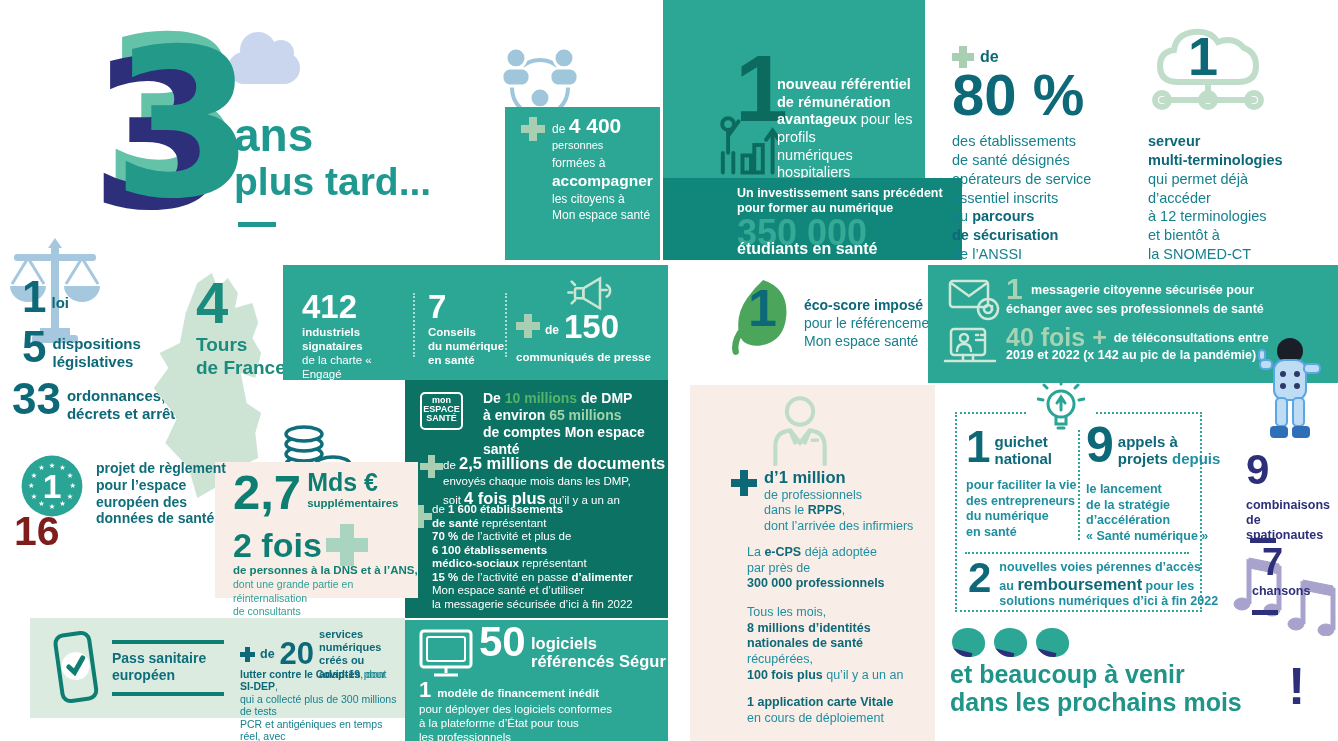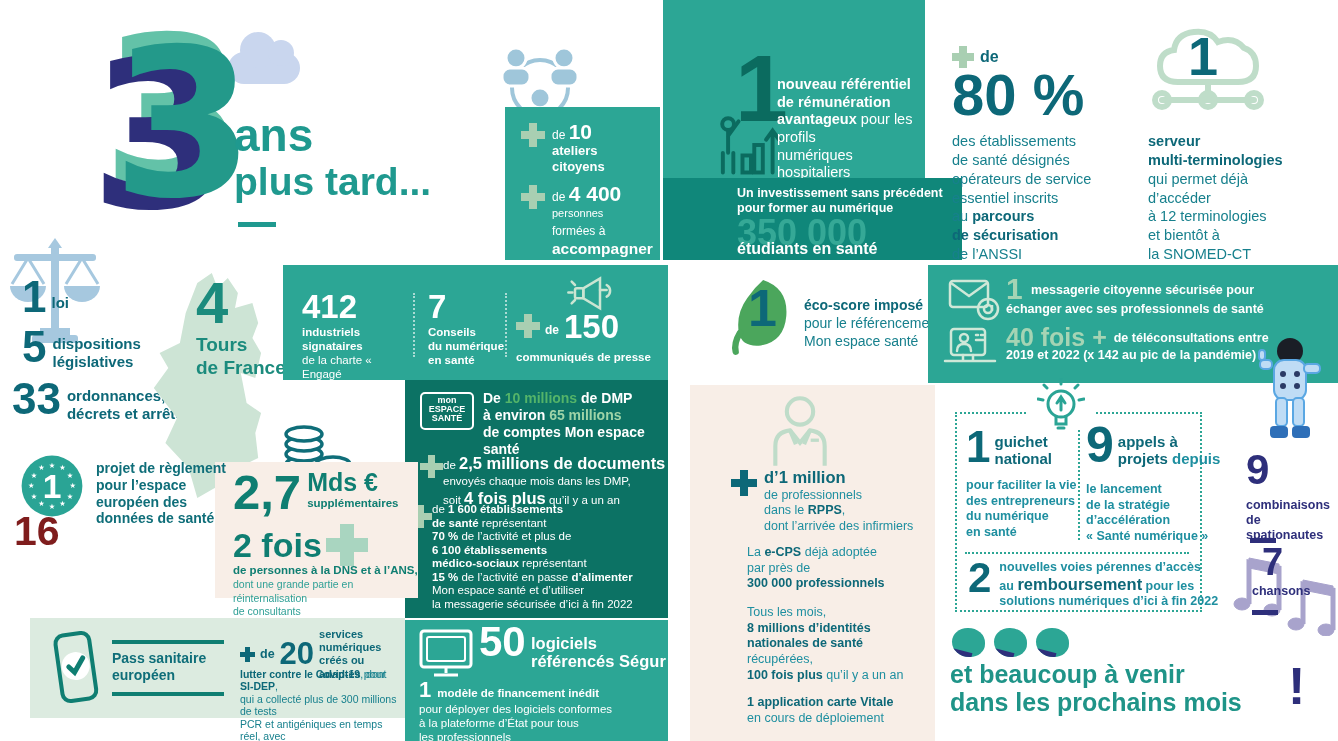--- a/index.html
+++ b/index.html
@@ -54,21 +54,21 @@
   
   .vdot{border-left:2px dotted rgba(255,255,255,.6)}
   .box-dot{border:2px dotted var(--teal)}
   .vdot-teal{border-left:2px dotted var(--teal)}
   .hdot-teal{border-top:2px dotted var(--teal)}
   
   .dot{width:33px;height:29px;position:relative;border-radius:48% 52% 46% 54%;background:#2CA695;overflow:hidden;display:inline-block;margin-right:9px}
   .dot::after{content:"";position:absolute;left:-5px;bottom:-8px;width:24px;height:15px;background:var(--navy);transform:rotate(14deg)}
   .rule{background:var(--moneyteal);height:4px}
   .flex{display:flex}
-  .logo-mes{width:54px;height:38px;border:2px solid #fff;border-radius:5px;color:#fff;text-align:center;line-height:1;padding-top:2px;box-sizing:border-box}
+  .logo-mes{width:43px;height:38px;border:2px solid #fff;border-radius:5px;color:#fff;text-align:center;line-height:1;padding-top:2px;box-sizing:border-box}
   .logo-mes div{font-weight:800}
 </style>
 </head>
 <body>
 
 <div id="canvas">
 
   <div class="cloud abs" style="left:228px;top:52px"></div>
   <div class="three" style="left:112px;top:22px">
     <span class="t-mint">3</span>
@@ -84,26 +84,20 @@
     <g fill="#9FC6DA" stroke="#fff" stroke-width="3">
       <circle cx="24" cy="14" r="10"></circle>
         <rect x="10" y="24" width="28" height="18" rx="8"></rect>
       <circle cx="72" cy="14" r="10"></circle>
         <rect x="58" y="24" width="28" height="18" rx="8"></rect>
       <circle cx="48" cy="54" r="10"></circle>
         <rect x="34" y="64" width="28" height="18" rx="8"></rect>
     </g>
   </svg>
   <div class="block teal" style="left:505px;top:107px;width:155px;height:153px">
-    <div class="flex" style="margin:14px 0 0 16px;gap:7px">
-      <span class="plus" style="font-size:24px;color:var(--mintplus);margin-top:2px"></span>
-      <p class="t" style="font-size:13px"><span class="sm">de </span><span class="n1">10</span><span class="b">
-ateliers
-citoyens</span></p>
-    </div>
     <div class="flex" style="margin:8px 0 0 16px;gap:7px">
       <span class="plus" style="font-size:24px;color:var(--mintplus);margin-top:2px"></span>
       <p class="t" style="font-size:13px"><span class="sm">de </span><span class="n1">4 400</span><span class="xs">
 personnes</span><span class="sm">
 formées à</span><span class="acc">
 accompagner</span><span class="sm">
 les citoyens à
 Mon espace santé</span></p>
     </div>
   </div>

